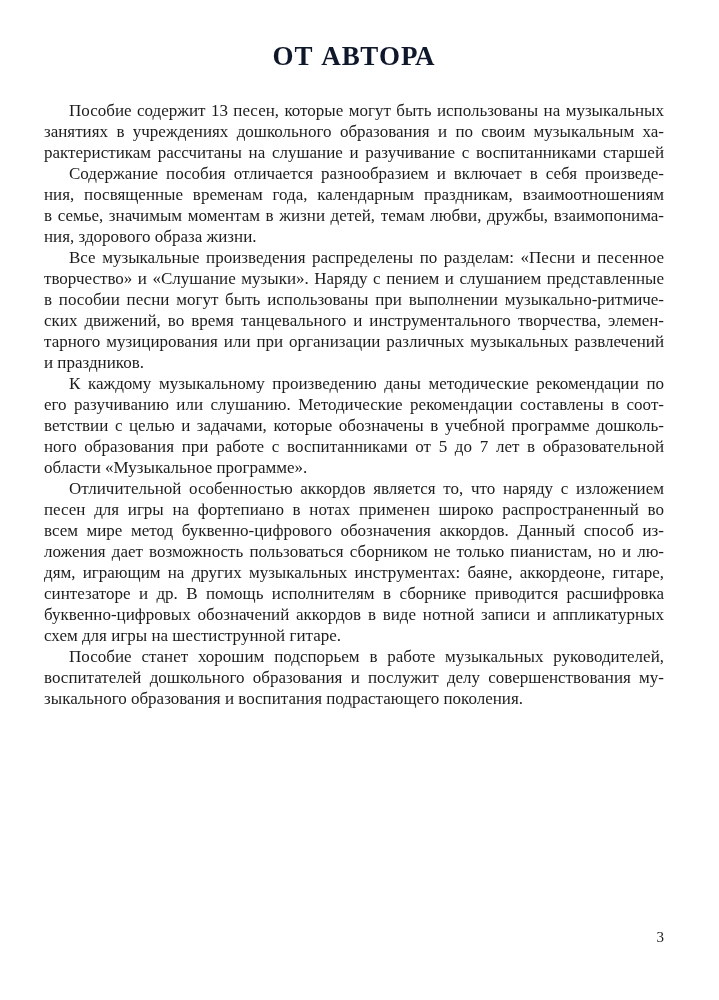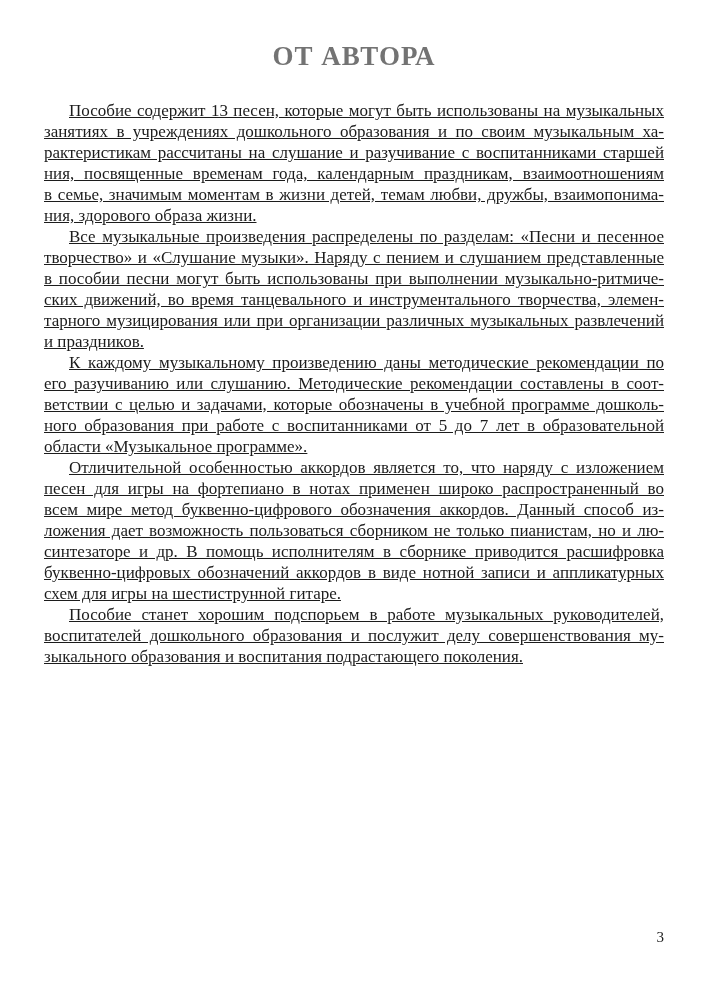--- a/index.html
+++ b/index.html
@@ -20,32 +20,31 @@
   }
   .doc-title {
     margin: 0;
     width: 620px;
     margin-left: 44px;
     text-align: center;
     font-size: 27px;
     line-height: 28px;
     font-weight: bold;
     letter-spacing: 1px;
-    color: #737373;
+    color: #0f172a;
   }
   .body-text {
     width: 620px;
     margin-left: 44px;
     margin-top: 30px;
     font-size: 17px;
     line-height: 21px;
   }
   .paragraph {
     margin: 0;
-    text-decoration: underline;
   }
   .line {
     width: 100%;
     text-align: justify;
     text-align-last: justify;
     white-space: normal;
   }
   .line.first {
     text-indent: 25px;
   }
@@ -69,20 +68,21 @@
 <div class="page">
   <h1 class="doc-title">ОТ АВТОРА</h1>
 
   <main class="body-text">
       <div class="paragraph">
         <div class="line first">Пособие содержит 13 песен, которые могут быть использованы на музыкальных</div>
         <div class="line">занятиях в учреждениях дошкольного образования и по своим музыкальным ха-</div>
         <div class="line">рактеристикам рассчитаны на слушание и разучивание с воспитанниками старшей</div>
       </div>
       <div class="paragraph">
+        <div class="line first">Содержание пособия отличается разнообразием и включает в себя произведе-</div>
         <div class="line">ния, посвященные временам года, календарным праздникам, взаимоотношениям</div>
         <div class="line">в семье, значимым моментам в жизни детей, темам любви, дружбы, взаимопонима-</div>
         <div class="line last">ния, здорового образа жизни.</div>
       </div>
       <div class="paragraph">
         <div class="line first">Все музыкальные произведения распределены по разделам: «Песни и песенное</div>
         <div class="line">творчество» и «Слушание музыки». Наряду с пением и слушанием представленные</div>
         <div class="line">в пособии песни могут быть использованы при выполнении музыкально-ритмиче-</div>
         <div class="line">ских движений, во время танцевального и инструментального творчества, элемен-</div>
         <div class="line">тарного музицирования или при организации различных музыкальных развлечений</div>
@@ -93,20 +93,21 @@
         <div class="line">его разучиванию или слушанию. Методические рекомендации составлены в соот-</div>
         <div class="line">ветствии с целью и задачами, которые обозначены в учебной программе дошколь-</div>
         <div class="line">ного образования при работе с воспитанниками от 5 до 7 лет в образовательной</div>
         <div class="line last">области «Музыкальное программе».</div>
       </div>
       <div class="paragraph">
         <div class="line first">Отличительной особенностью аккордов является то, что наряду с изложением</div>
         <div class="line">песен для игры на фортепиано в нотах применен широко распространенный во</div>
         <div class="line">всем мире метод буквенно-цифрового обозначения аккордов. Данный способ из-</div>
         <div class="line">ложения дает возможность пользоваться сборником не только пианистам, но и лю-</div>
+        <div class="line">дям, играющим на других музыкальных инструментах: баяне, аккордеоне, гитаре,</div>
         <div class="line">синтезаторе и др. В помощь исполнителям в сборнике приводится расшифровка</div>
         <div class="line">буквенно-цифровых обозначений аккордов в виде нотной записи и аппликатурных</div>
         <div class="line last">схем для игры на шестиструнной гитаре.</div>
       </div>
       <div class="paragraph">
         <div class="line first">Пособие станет хорошим подспорьем в работе музыкальных руководителей,</div>
         <div class="line">воспитателей дошкольного образования и послужит делу совершенствования му-</div>
         <div class="line last">зыкального образования и воспитания подрастающего поколения.</div>
       </div>
     </main>

